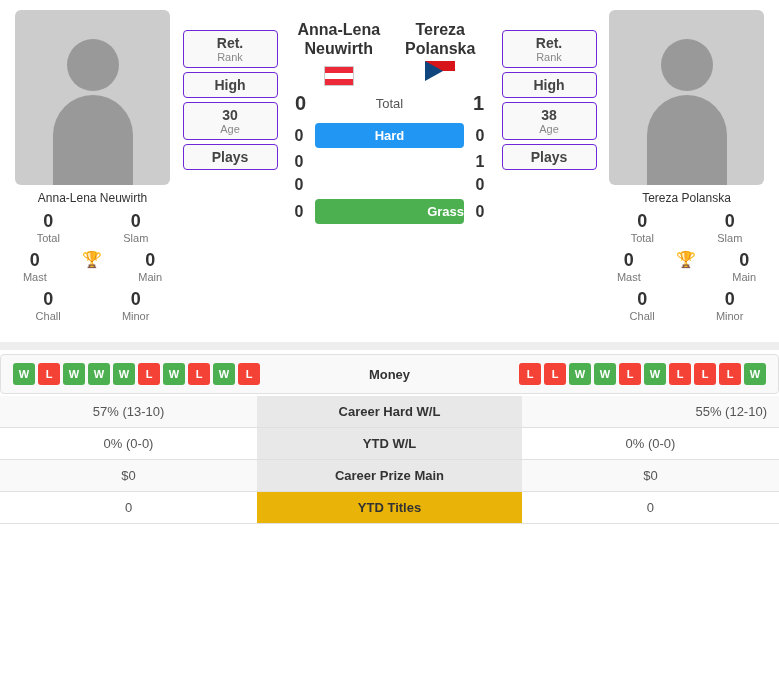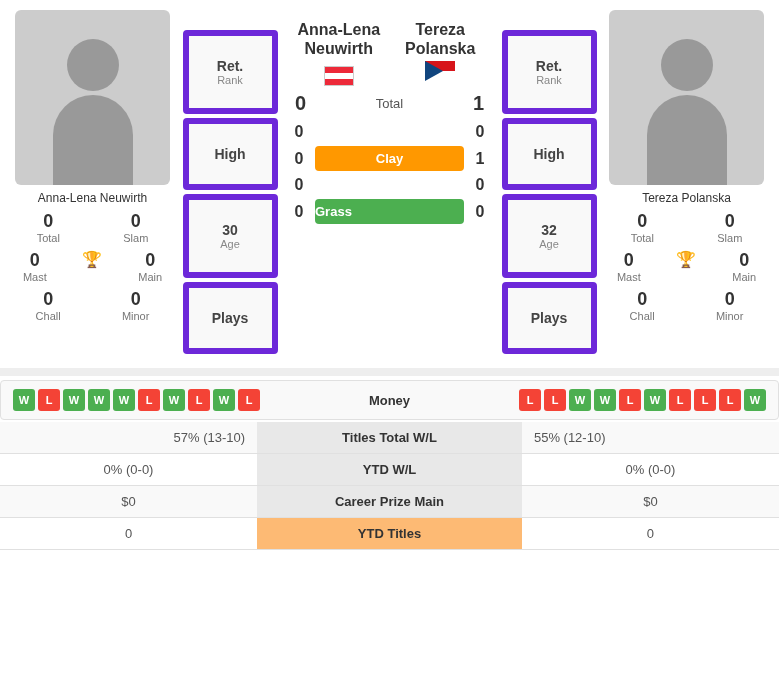--- a/index.html
+++ b/index.html
@@ -33,21 +33,21 @@
     .player-right-col { display: flex; flex-direction: column; align-items: center; width: 175px; }
 
     .scores-center { flex: 1; display: flex; flex-direction: column; align-items: center; padding: 0 8px; }
 
     .total-score-row { display: flex; align-items: center; justify-content: space-between; width: 100%; margin-bottom: 8px; }
     .total-label { font-size: 13px; color: #555; flex: 1; text-align: center; }
     .total-score { font-size: 20px; font-weight: bold; color: #333; width: 25px; text-align: center; }
 
     
     .side-panels { display: flex; flex-direction: column; align-items: center; gap: 4px; width: 100px; padding-top: 20px; }
-    .side-panel-box { width: 95px; border: 6px solid #6d28d9; background: #f9f9f9; border-radius: 4px; text-align: center; padding: 22px 4px; }
+    .side-panel-box { width: 95px; border: 1px solid #6d28d9; background: #f9f9f9; border-radius: 4px; text-align: center; padding: 4px 4px; }
     .sp-value { font-size: 14px; font-weight: bold; color: #444; }
     .sp-label { font-size: 11px; color: #888; }
 
     .outer-wrapper { max-width: 779px; }
 
     
     .aut-flag { width: 30px; height: 20px; display: inline-flex; flex-direction: column; }
     .aut-r { flex: 1; background: #ED2939; }
     .aut-w { flex: 1; background: #fff; }
 
@@ -152,50 +152,50 @@
 
       <div class="total-score-row" style="width:100%;">
         <div class="total-score">0</div>
         <div class="total-label">Total</div>
         <div class="total-score">1</div>
       </div>
 
       <div id="surface-rows" style="width:100%;">
           <div style="display: flex; align-items: center; justify-content: space-between; width: 100%; margin-bottom: 5px;">
             <div style="font-size: 16px; font-weight: bold; color: rgb(51, 51, 51); width: 22px; text-align: center;">0</div>
+            <div style="flex: 1 1 0%; text-align: center; padding: 5px 0px; border-radius: 4px; color: rgb(255, 255, 255); font-weight: bold; font-size: 13px; margin: 0px 5px; background: rgb(33, 150, 243);">Hard</div>
             <div style="font-size: 16px; font-weight: bold; color: rgb(51, 51, 51); width: 22px; text-align: center;">0</div>
           </div>
           <div style="display: flex; align-items: center; justify-content: space-between; width: 100%; margin-bottom: 5px;">
             <div style="font-size: 16px; font-weight: bold; color: rgb(51, 51, 51); width: 22px; text-align: center;">0</div>
-            <div style="flex: 1 1 0%; text-align: center; padding: 5px 0px; border-radius: 4px; color: rgb(255, 255, 255); font-weight: bold; font-size: 13px; margin: 0px 5px; background: rgb(255, 152, 0);">Clay</div>
             <div style="font-size: 16px; font-weight: bold; color: rgb(51, 51, 51); width: 22px; text-align: center;">1</div>
           </div>
           <div style="display: flex; align-items: center; justify-content: space-between; width: 100%; margin-bottom: 5px;">
             <div style="font-size: 16px; font-weight: bold; color: rgb(51, 51, 51); width: 22px; text-align: center;">0</div>
             <div style="font-size: 16px; font-weight: bold; color: rgb(51, 51, 51); width: 22px; text-align: center;">0</div>
           </div>
           <div style="display: flex; align-items: center; justify-content: space-between; width: 100%; margin-bottom: 5px;">
             <div style="font-size: 16px; font-weight: bold; color: rgb(51, 51, 51); width: 22px; text-align: center;">0</div>
-            <div style="flex: 1 1 0%; text-align: left; padding: 5px 0px; border-radius: 4px; color: rgb(255, 255, 255); font-weight: bold; font-size: 13px; margin: 0px 5px; background: rgb(76, 175, 80);">Grass</div>
+            <div style="flex: 1 1 0%; text-align: right; padding: 5px 0px; border-radius: 4px; color: rgb(255, 255, 255); font-weight: bold; font-size: 13px; margin: 0px 5px; background: rgb(76, 175, 80);">Grass</div>
             <div style="font-size: 16px; font-weight: bold; color: rgb(51, 51, 51); width: 22px; text-align: center;">0</div>
           </div>
         </div>
 
     </div>
 
     <div class="side-panels">
       <div class="side-panel-box">
         <div class="sp-value">Ret.</div>
         <div class="sp-label">Rank</div>
       </div>
       <div class="side-panel-box">
         <div class="sp-value">High</div>
       </div>
       <div class="side-panel-box">
-        <div class="sp-value">32</div>
+        <div class="sp-value">38</div>
         <div class="sp-label">Age</div>
       </div>
       <div class="side-panel-box">
         <div class="sp-value">Plays</div>
       </div>
     </div>
 
     <div class="player-right-col">
       <div class="player-avatar">
         <div style="display:flex;flex-direction:column;align-items:center;justify-content:flex-end;height:100%;padding-bottom:0;">
@@ -269,35 +269,35 @@
         <div style="width: 22px; height: 22px; border-radius: 3px; display: flex; align-items: center; justify-content: center; font-size: 11px; font-weight: bold; color: rgb(255, 255, 255); background: rgb(244, 67, 54);">L</div>
         <div style="width: 22px; height: 22px; border-radius: 3px; display: flex; align-items: center; justify-content: center; font-size: 11px; font-weight: bold; color: rgb(255, 255, 255); background: rgb(244, 67, 54);">L</div>
         <div style="width: 22px; height: 22px; border-radius: 3px; display: flex; align-items: center; justify-content: center; font-size: 11px; font-weight: bold; color: rgb(255, 255, 255); background: rgb(244, 67, 54);">L</div>
         <div style="width: 22px; height: 22px; border-radius: 3px; display: flex; align-items: center; justify-content: center; font-size: 11px; font-weight: bold; color: rgb(255, 255, 255); background: rgb(76, 175, 80);">W</div>
       </div>
   </div>
 
   <table class="stats-table" style="width:100%;border-collapse:collapse;">
     <tbody id="career-stats-body">
         <tr style="background: rgb(249, 249, 249);">
-          <td style="text-align: right; padding: 8px 12px; font-size: 13px; color: rgb(85, 85, 85); width: 33%;">57% (13-10)</td>
-          <td style="text-align: center; padding: 8px 12px; font-size: 13px; font-weight: bold; color: rgb(51, 51, 51); background: rgb(232, 232, 232); width: 34%;">Titles Total W/L</td>
-          <td style="text-align: left; padding: 8px 12px; font-size: 13px; color: rgb(85, 85, 85); width: 33%; margin-left: 30px;">55% (12-10)</td>
+          <td style="text-align: center; padding: 8px 12px; font-size: 13px; color: rgb(85, 85, 85); width: 33%;">57% (13-10)</td>
+          <td style="text-align: center; padding: 8px 12px; font-size: 13px; font-weight: bold; color: rgb(51, 51, 51); background: rgb(232, 232, 232); width: 34%;">Career Hard W/L</td>
+          <td style="text-align: right; padding: 8px 12px; font-size: 13px; color: rgb(85, 85, 85); width: 33%; margin-left: 30px;">55% (12-10)</td>
         </tr>
         <tr>
           <td style="text-align: center; padding: 8px 12px; font-size: 13px; color: rgb(85, 85, 85); width: 33%;">0% (0-0)</td>
           <td style="text-align: center; padding: 8px 28px; font-size: 13px; font-weight: bold; color: rgb(51, 51, 51); background: rgb(232, 232, 232); width: 34%;">YTD W/L</td>
           <td style="text-align: center; padding: 8px 12px; font-size: 13px; color: rgb(85, 85, 85); width: 33%;">0% (0-0)</td>
         </tr>
         <tr style="background: rgb(249, 249, 249);">
           <td style="text-align: center; padding: 8px 12px; font-size: 13px; color: rgb(85, 85, 85); width: 33%;">$0</td>
           <td style="text-align: center; padding: 8px 12px; font-size: 13px; font-weight: bold; color: rgb(51, 51, 51); background: rgb(232, 232, 232); width: 34%;">Career Prize Main</td>
           <td style="text-align: center; padding: 8px 12px; font-size: 13px; color: rgb(85, 85, 85); width: 33%;">$0</td>
         </tr>
         <tr>
           <td style="text-align: center; padding: 8px 12px; font-size: 13px; color: rgb(85, 85, 85); width: 33%;">0</td>
-          <td style="text-align: center; padding: 8px 0; font-size: 13px; font-weight: bold; color: rgb(51, 51, 51); background: #fdba74; width: 34%;">YTD Titles</td>
+          <td style="text-align: center; padding: 8px 0; font-size: 13px; font-weight: bold; color: rgb(51, 51, 51); background: #eab308; width: 34%;">YTD Titles</td>
           <td style="text-align: center; padding: 8px 12px; font-size: 13px; color: rgb(85, 85, 85); width: 33%;">0</td>
         </tr>
       </tbody>
   </table>
 
 </div>
 
 </body></html>

